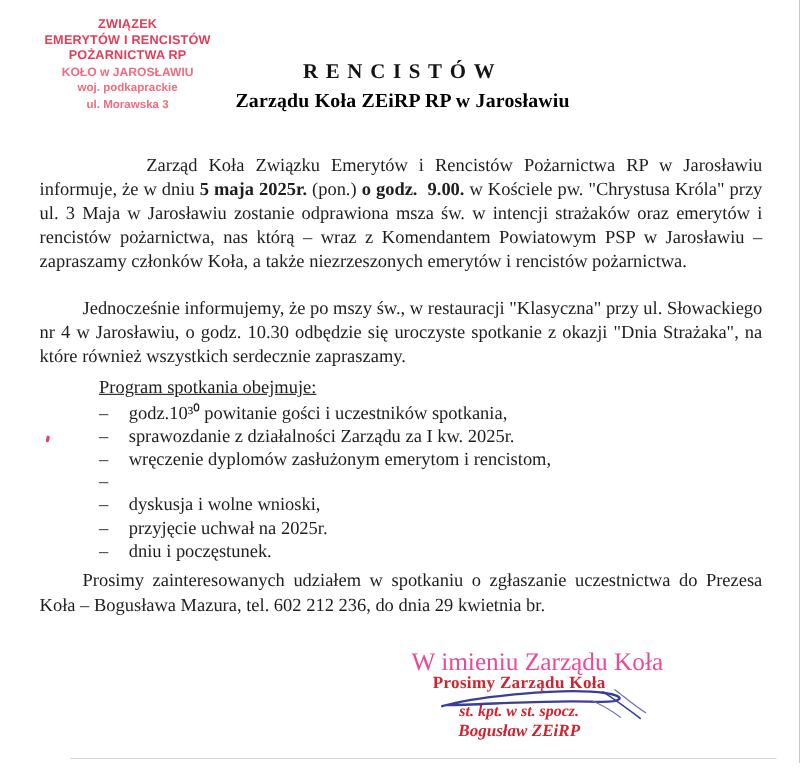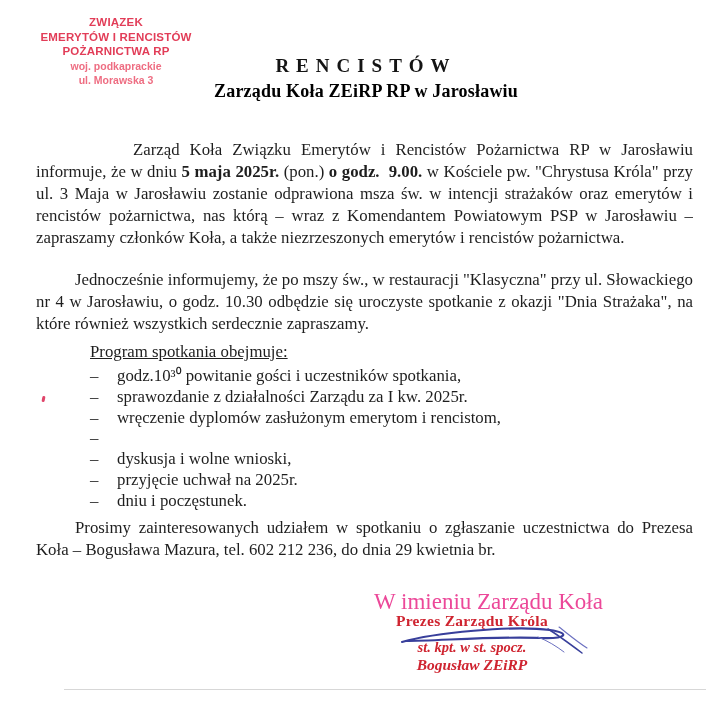--- a/index.html
+++ b/index.html
@@ -78,20 +78,21 @@
   }
 </style>
 </head>
 <body>
 
 <div class="page">
 
   <div class="stamp-top">
     <div class="s-strong">ZWIĄZEK</div>
     <div class="s-strong">EMERYTÓW I RENCISTÓW POŻARNICTWA RP</div>
+    <div class="s-line">KOŁO w JAROSŁAWIU</div>
     <div class="s-line s-line2">woj. podkaprackie</div>
     <div class="s-line s-line2">ul. Morawska 3</div>
   </div>
 
   <div class="title-block">
     <div class="doc-title">RENCISTÓW</div>
     <div class="doc-subtitle">Zarządu Koła ZEiRP RP w Jarosławiu</div>
   </div>
 
   <div class="para p1"><span>Zarząd Koła Związku Emerytów i Rencistów Pożarnictwa RP w Jarosławiu informuje, że w dniu </span><span class="b">5 maja 2025r.</span><span> (pon.) </span><span class="b">o godz.&nbsp; 9.00.</span><span> w Kościele pw. "Chrystusa Króla" przy ul. 3 Maja w Jarosławiu zostanie odprawiona msza św. w intencji strażaków oraz emerytów i rencistów pożarnictwa, nas którą – wraz z Komendantem Powiatowym PSP w Jarosławiu – zapraszamy członków Koła, a także niezrzeszonych emerytów i rencistów pożarnictwa.</span></div>
@@ -127,21 +128,21 @@
         <span class="dash">–</span>
         <span>dniu i poczęstunek.</span>
       </div>
   </div>
 
   <div class="para p3">Prosimy zainteresowanych udziałem w spotkaniu o zgłaszanie uczestnictwa do Prezesa Koła – Bogusława Mazura, tel. 602 212 236, do dnia 29 kwietnia br.</div>
 
   <div class="formula">W imieniu Zarządu Koła</div>
 
   <div class="stamp-bottom">
-    <div class="sb-line1">Prezes Zarządu Króla</div>
+    <div class="sb-line1">Prosimy Zarządu Koła</div>
     <div class="sb-line2">st. kpt. w st. spocz.</div>
     <div class="sb-line3">Bogusław ZEiRP</div>
   </div>
 
   <svg class="signature-svg" viewBox="0 0 195 42" xmlns="http://www.w3.org/2000/svg">
     <path d="M4,20 C35,11 115,3 152,8 C172,11 170,17 142,16 C100,14 38,19 8,19" fill="none" stroke="#383f9b" stroke-width="2.1" stroke-linecap="round"></path>
     <path d="M150,7 C160,13 172,22 184,31" fill="none" stroke="#383f9b" stroke-width="1.5" stroke-linecap="round"></path>
     <path d="M161,5 C169,11 178,19 189,26" fill="none" stroke="#6a6fc0" stroke-width="1.1" stroke-linecap="round"></path>
     <path d="M140,15 C150,19 158,24 166,30" fill="none" stroke="#6a6fc0" stroke-width="1" stroke-linecap="round"></path>
   </svg>

